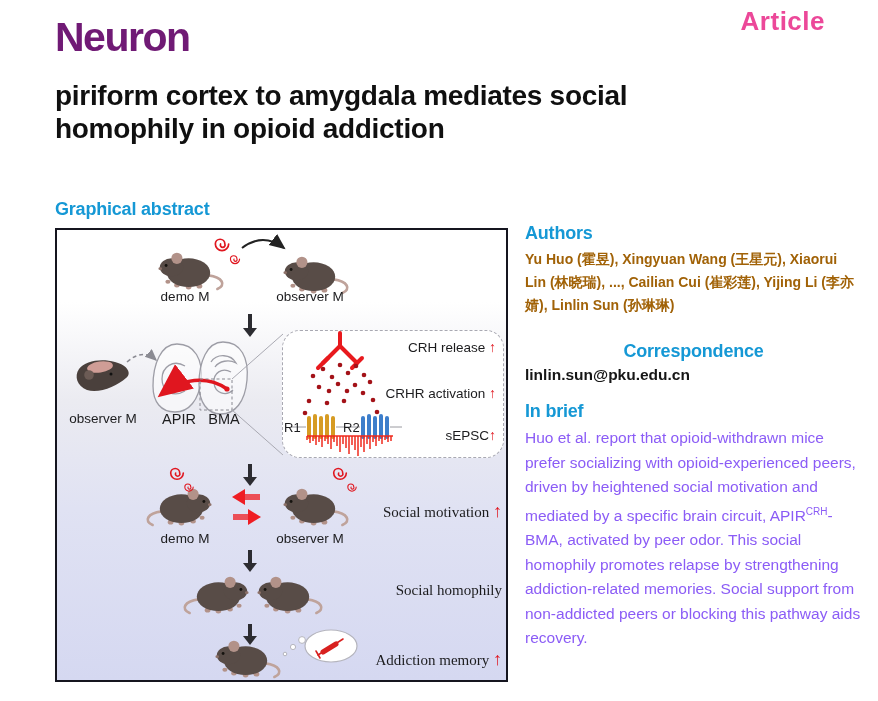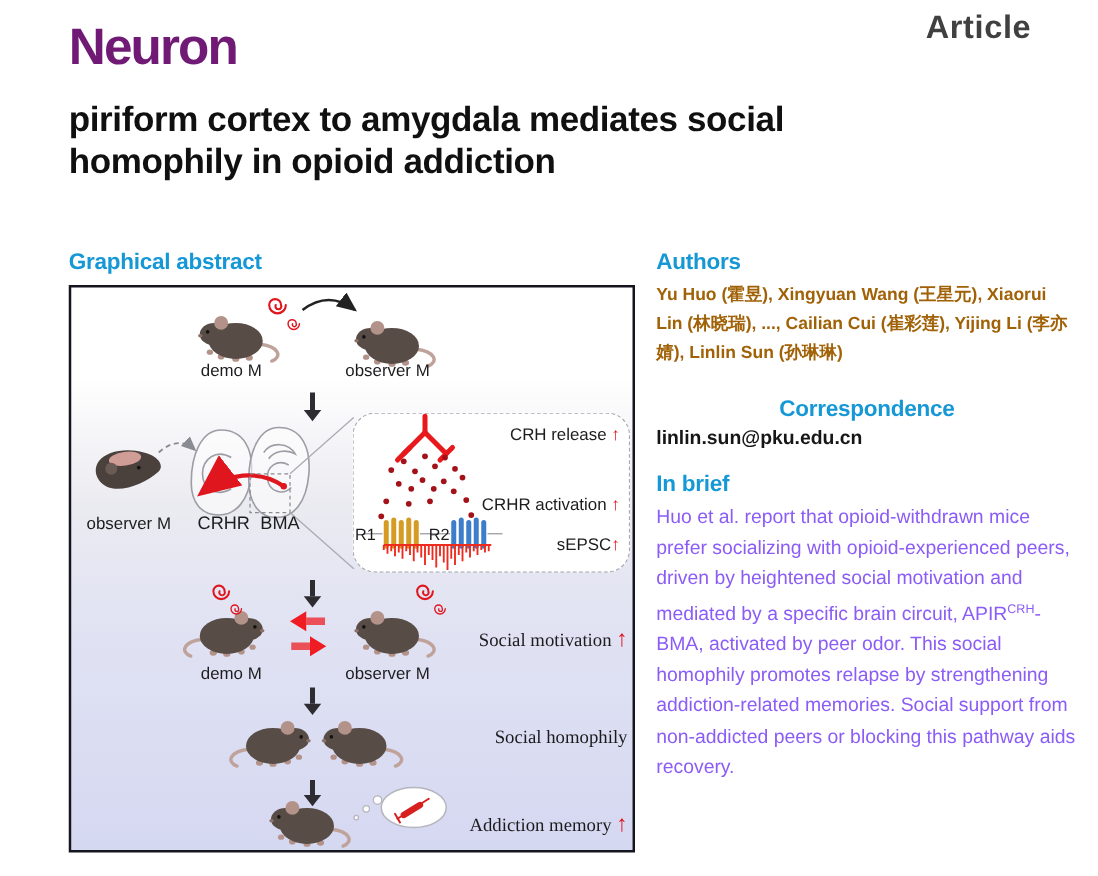--- a/index.html
+++ b/index.html
@@ -1,39 +1,39 @@
 <!DOCTYPE html>
 <html><head>
 <meta charset="utf-8">
 <style>
   html,body{margin:0;padding:0;background:#fff;}
   body{width:878px;height:701px;position:relative;font-family:"Liberation Sans",sans-serif;color:#1a1a1a;overflow:hidden;}
   .abs{position:absolute;}
   
   #journal{left:55px;top:14px;font-size:41px;font-weight:bold;color:#701a75;letter-spacing:-1.5px;}
-  #article-type{right:53px;top:6px;font-size:26px;font-weight:bold;color:#404040;letter-spacing:.5px;}
+  #article-type{right:53px;top:6px;font-size:26px;font-weight:bold;color:#ec4899;letter-spacing:.5px;}
   
   #title{left:55px;top:79px;width:760px;font-size:28px;line-height:33px;font-weight:bold;color:#101010;letter-spacing:-.3px;}
   
   .sec-h{font-size:18px;font-weight:bold;color:#1598d5;letter-spacing:-.2px;}
   #ga-heading{left:55px;top:199px;}
   
   #figure{left:55px;top:228px;width:453px;height:454px;box-sizing:border-box;border:2px solid #15151f;
           background:linear-gradient(180deg,#ffffff 0%,#ffffff 16%,#ebebf1 38%,#e0e2f3 62%,#d5d8f1 100%);}
   #inset-box{left:225px;top:100px;width:222px;height:128px;box-sizing:border-box;border:1.5px dashed #a9a9b2;border-radius:18px;background:#fff;z-index:1;}
   #fig-art{position:absolute;left:0;top:0;width:449px;height:450px;z-index:2;}
   .fl{position:absolute;z-index:3;font-size:13.5px;color:#1c1c1e;white-space:nowrap;}
   .ctr{transform:translateX(-50%);}
   .rt{text-align:right;}
   .big{font-size:15px;font-family:Liberation Serif, serif;}
   .upA{color:#e0161f;font-weight:bold;}
   .upS{font-size:14px;}
   .upB{font-size:18px;}
   
-  .rcol{left:525px;width:337px;}
+  .rcol{left:525px;width:337px;margin-top:24px;}
   #authors-heading{top:199px;}
   #authors-text{top:224px;font-size:14px;line-height:23px;font-weight:700;color:#a16207;}
   #corr-heading{top:317px;text-align:center;}
   #corr-email{top:342px;font-size:15.5px;font-weight:bold;color:#161616;}
   #inbrief-heading{top:377px;}
   #inbrief-text{top:402px;font-size:15.5px;line-height:24.5px;font-weight:500;color:#8b5cf6;}
   #inbrief-text sup{font-size:10px;font-weight:500;}
 </style>
 </head>
 <body>
@@ -208,27 +208,27 @@
         <line x1="261" y1="425" x2="286" y2="409" stroke-width="1.6"></line>
         <line x1="266" y1="422" x2="279" y2="414" stroke-width="5"></line>
         <line x1="259" y1="421" x2="263" y2="428" stroke-width="1.6"></line>
       </g>
     </g>
   </svg>
 
   <span class="fl ctr" style="left:128px;top:59px;">demo M</span>
   <span class="fl ctr" style="left:253px;top:59px;">observer M</span>
   <span class="fl ctr" style="left:46px;top:181px;">observer M</span>
-  <span class="fl ctr" style="left:122px;top:181px;font-size:14.5px;">CRHR</span>
+  <span class="fl ctr" style="left:122px;top:181px;font-size:14.5px;">APIR</span>
   <span class="fl ctr" style="left:167px;top:181px;font-size:14.5px;">BMA</span>
   <span class="fl" style="left:227px;top:190px;font-size:13px;">R1</span>
   <span class="fl" style="left:286px;top:190px;font-size:13px;">R2</span>
 
   <span class="fl rt" style="left:327px;top:109px;width:112px;"><span>CRH release</span> <span class="upA upS">↑</span></span>
-  <span class="fl rt" style="left:305px;top:165px;width:134px;"><span>CRHR activation</span> <span class="upA upS">↑</span></span>
+  <span class="fl rt" style="left:305px;top:155px;width:134px;"><span>CRHR activation</span> <span class="upA upS">↑</span></span>
   <span class="fl rt" style="left:335px;top:197px;width:104px;"><span>sEPSC</span><span class="upA upS">↑</span></span>
 
   <span class="fl ctr" style="left:128px;top:301px;">demo M</span>
   <span class="fl ctr" style="left:253px;top:301px;">observer M</span>
   <span class="fl rt big" style="left:300px;top:271px;width:145px;"><span>Social motivation</span> <span class="upA upB">↑</span></span>
   <span class="fl rt big" style="left:305px;top:352px;width:140px;">Social homophily</span>
   <span class="fl rt big" style="left:290px;top:419px;width:155px;"><span>Addiction memory</span> <span class="upA upB">↑</span></span>
 </div>
 
 <div class="abs sec-h rcol" id="authors-heading">Authors</div>

